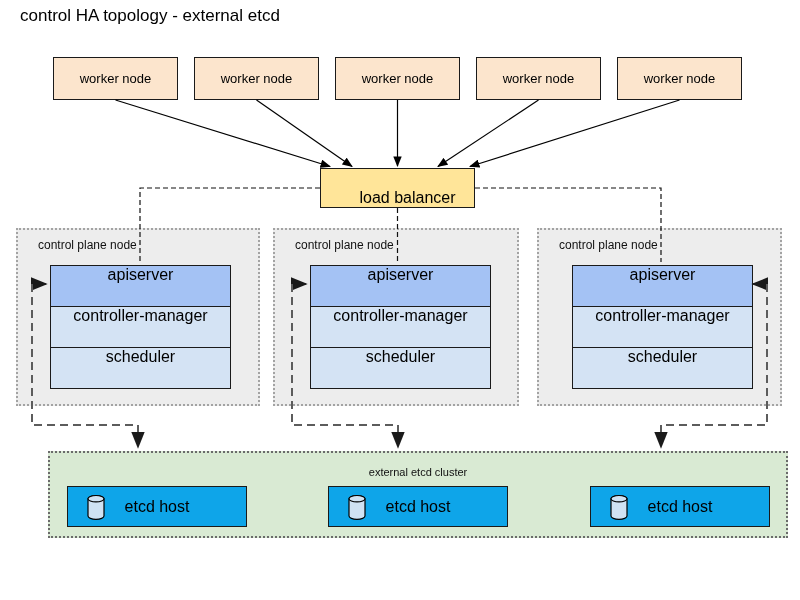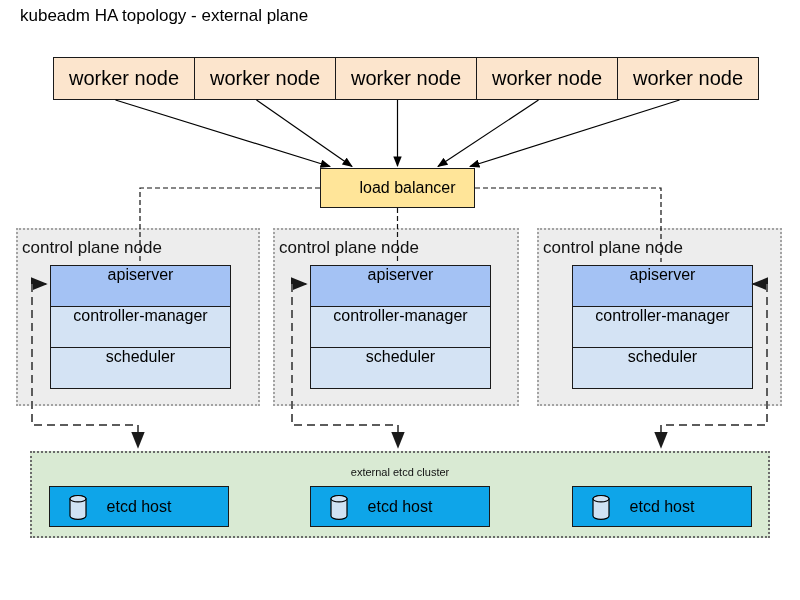--- a/index.html
+++ b/index.html
@@ -5,65 +5,65 @@
   html,body{margin:0;padding:0;background:#ffffff;}
   .stage{
     position:relative;width:800px;height:600px;background:#ffffff;overflow:hidden;
     font-family:"Liberation Sans","DejaVu Sans",sans-serif;color:#000;
   }
   .title{position:absolute;left:20px;top:6px;font-size:17px;color:#000;}
   
   .connectors{position:absolute;left:0;top:0;width:800px;height:600px;pointer-events:none;z-index:5;}
   
   .worker{
-    position:absolute;top:57px;width:142px;height:43px;box-sizing:border-box;
+    position:absolute;top:57px;width:125px;height:43px;box-sizing:border-box;
     background:#fce5cd;border:1px solid #1a1a1a;
-    display:flex;align-items:center;justify-content:center;font-size:20px;
+    display:flex;align-items:center;justify-content:center;font-size:13px;
   }
   .w1{left:53px}.w2{left:194px}.w3{left:335px}.w4{left:476px}.w5{left:617px}
   
   .lb{
     position:absolute;left:320px;top:168px;width:155px;height:40px;box-sizing:border-box;
     background:#ffe599;border:1px solid #1a1a1a;
-    display:flex;align-items:center;justify-content:center;font-size:16px;padding-left:20px;
+    display:flex;align-items:flex-end;justify-content:center;font-size:16px;padding-left:20px;
   }
   
   .cp{
     position:absolute;top:228px;height:178px;box-sizing:border-box;
     background:#ededed;border:2px dotted #a3a3a3;
   }
   .cp1{left:16px;width:244px}.cp2{left:273px;width:246px}.cp3{left:537px;width:245px}
-  .cp-label{position:absolute;left:4px;top:8px;font-size:17px;color:#111;}
+  .cp-label{position:absolute;left:20px;top:8px;font-size:12px;color:#111;}
   .stack{position:absolute;top:35px;width:181px;}
   .cp1 .stack{left:32px}.cp2 .stack{left:35px}.cp3 .stack{left:33px}
   .comp{
     width:181px;height:42px;box-sizing:border-box;border:1px solid #1a1a1a;margin-top:-1px;
     display:flex;align-items:flex-start;justify-content:center;font-size:16px;background:#d4e3f4;
   }
   .comp:first-child{margin-top:0;background:#a4c2f4;}
   
   .etcd-cluster{
-    position:absolute;left:30px;top:451px;width:740px;height:87px;box-sizing:border-box;
+    position:absolute;left:48px;top:451px;width:740px;height:87px;box-sizing:border-box;
     background:#d9ead3;border:2px dotted #6b6b6b;
   }
   .etcd-cluster-label{position:absolute;left:0;top:13px;width:100%;text-align:center;font-size:11px;color:#111;}
   .etcd-host{
     position:absolute;top:33px;width:180px;height:41px;box-sizing:border-box;
     background:#0ea5e9;border:1px solid #1a1a1a;
     display:flex;align-items:center;justify-content:center;font-size:16px;
   }
   .h1{left:17px}.h2{left:278px}.h3{left:540px}
   .db-icon{position:absolute;left:18px;top:7px;width:20px;height:27px;}
 </style>
 </head>
 <body>
 
 <div class="stage">
 
-  <div class="title">kubeadm HA topology - external plane</div>
+  <div class="title">control HA topology - external etcd</div>
 
   <svg class="connectors" viewBox="0 0 800 600" xmlns="http://www.w3.org/2000/svg">
     <defs>
       <marker id="arrB" viewBox="0 0 10 8" refX="9" refY="4" markerWidth="9" markerHeight="7" orient="auto">
         <path d="M0,0 L10,4 L0,8 z" fill="#000"></path>
       </marker>
       <marker id="arrD" viewBox="0 0 10 8" refX="9" refY="4" markerWidth="8.5" markerHeight="7" orient="auto">
         <path d="M0,0 L10,4 L0,8 z" fill="#1a1a1a"></path>
       </marker>
     </defs>

